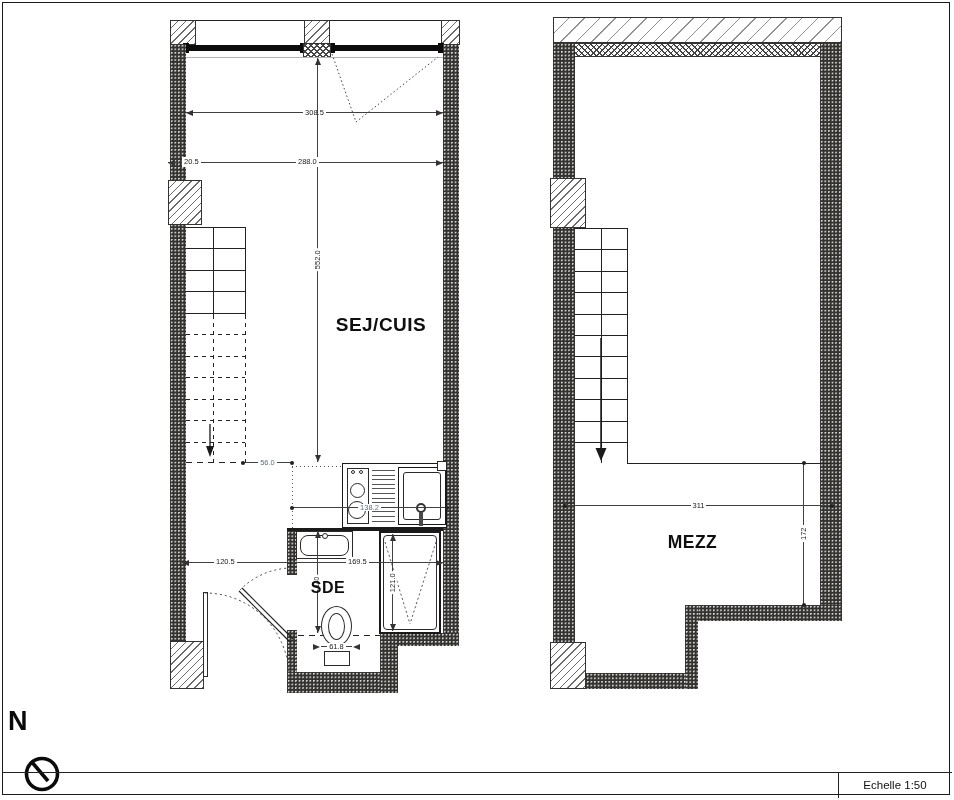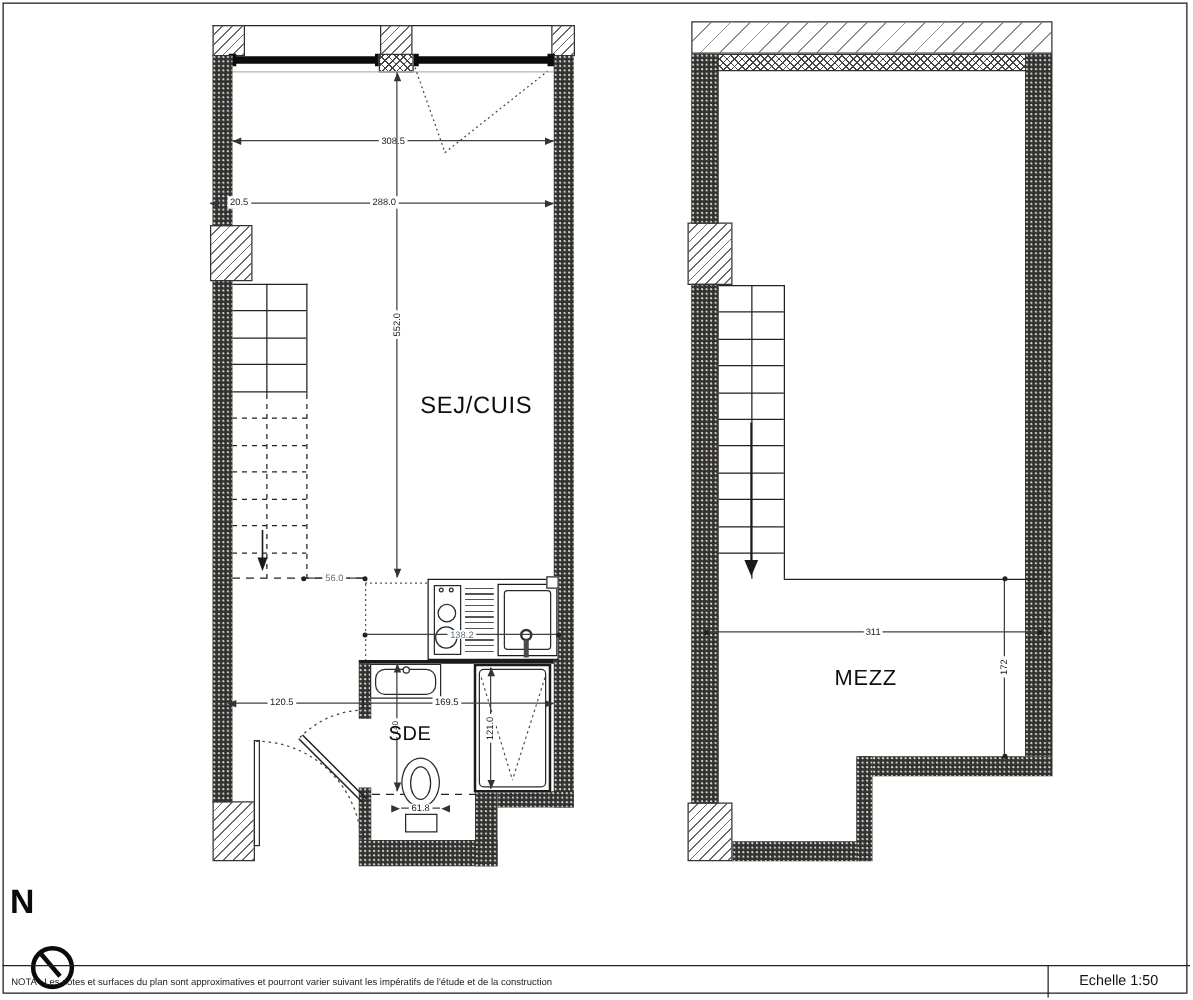--- a/index.html
+++ b/index.html
@@ -42,21 +42,21 @@
   .dimv.arr::before{top:0;left:-2.5px;border-left:3px solid transparent;border-right:3px solid transparent;border-bottom:7px solid #333}
   .dimv.arr::after{bottom:0;left:-2.5px;border-left:3px solid transparent;border-right:3px solid transparent;border-top:7px solid #333}
   .dots::before,.dots::after{content:"";position:absolute;width:4px;height:4px;border-radius:50%;background:#222;border:none}
   .dimh.dots::before{left:-2px;top:-1.5px}
   .dimh.dots::after{right:-2px;top:-1.5px}
   .dimv.dots::before{top:-2px;left:-1.5px}
   .dimv.dots::after{bottom:-2px;left:-1.5px}
   .arrout::before{content:"";position:absolute;left:-8px;top:-2.5px;border-top:3px solid transparent;border-bottom:3px solid transparent;border-left:7px solid #333}
   .arrout::after{content:"";position:absolute;right:-8px;top:-2.5px;border-top:3px solid transparent;border-bottom:3px solid transparent;border-right:7px solid #333}
   .dlabel{position:absolute;font-size:7.5px;line-height:1;background:#fff;padding:1px 2px;color:#222;text-align:center;z-index:6}
-  .room{position:absolute;font-weight:normal;color:#0e0e0e;z-index:6;text-align:center;letter-spacing:.5px}
+  .room{position:absolute;font-weight:bold;color:#0e0e0e;z-index:6;text-align:center;letter-spacing:.5px}
   #overlay{position:absolute;left:0;top:0;z-index:4;pointer-events:none}
   #frame{position:absolute;left:2px;top:2px;width:948px;height:793px;border:1.6px solid #1d1d1d;box-sizing:border-box;z-index:1}
   .footer-text{position:absolute;font-size:7.6px;color:#222;z-index:6}
   .scalebox{position:absolute;display:flex;align-items:center;justify-content:center;
             font-size:11.5px;color:#111;z-index:6}
   .north{position:absolute;font-weight:bold;font-size:27px;color:#0a0a0a;z-index:6}
 </style>
 </head>
 <body>
 
@@ -181,21 +181,20 @@
   </div>
 
   <div class="room" style="left:328px;top:314px;width:106px;font-size:19px">SEJ/CUIS</div>
   <div class="room" style="left:306px;top:579px;width:44px;font-size:16px">SDE</div>
   <div class="room" style="left:660px;top:532px;width:65px;font-size:17.5px">MEZZ</div>
 
   <div class="north" style="left:8px;top:706px">N</div>
 
   <div class="a lh" style="left:2px;top:772px;width:950px;z-index:6"></div>
   <div class="a lv" style="left:838px;top:772px;height:26px;z-index:6"></div>
-  <div class="footer-text" style="left:9px;top:781px">NOTA : Les cotes et surfaces du plan sont approximatives et pourront varier suivant les impératifs de l'étude et de la construction</div>
   <div class="scalebox" style="left:838px;top:772px;width:114px;height:26px">Echelle 1:50</div>
 
   <svg id="overlay" width="954" height="800" viewBox="0 0 954 800">
 
     <path d="M 332,54 L 356,122 L 438,57" fill="none" stroke="#444" stroke-width="1" stroke-dasharray="1.5,2.5"></path>
 
     <path d="M 205,593 A 84,84 0 0 1 289,677" fill="none" stroke="#444" stroke-width="1" stroke-dasharray="2,3"></path>
 
     <path d="M 239,591 L 290,642 M 242,588 L 293,639" fill="none" stroke="#222" stroke-width="1.2"></path>
     <path d="M 240,590 A 73,73 0 0 1 292,568" fill="none" stroke="#444" stroke-width="1" stroke-dasharray="2,3"></path>

